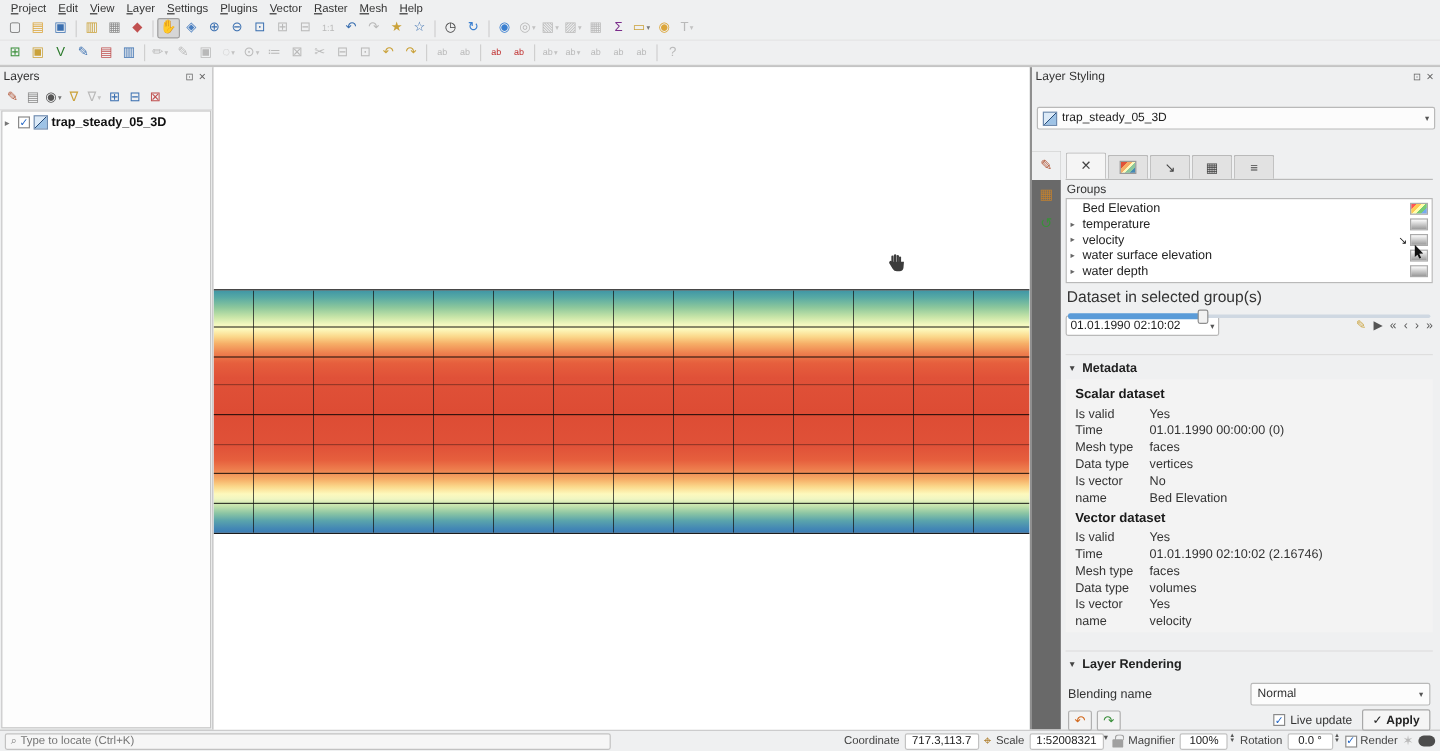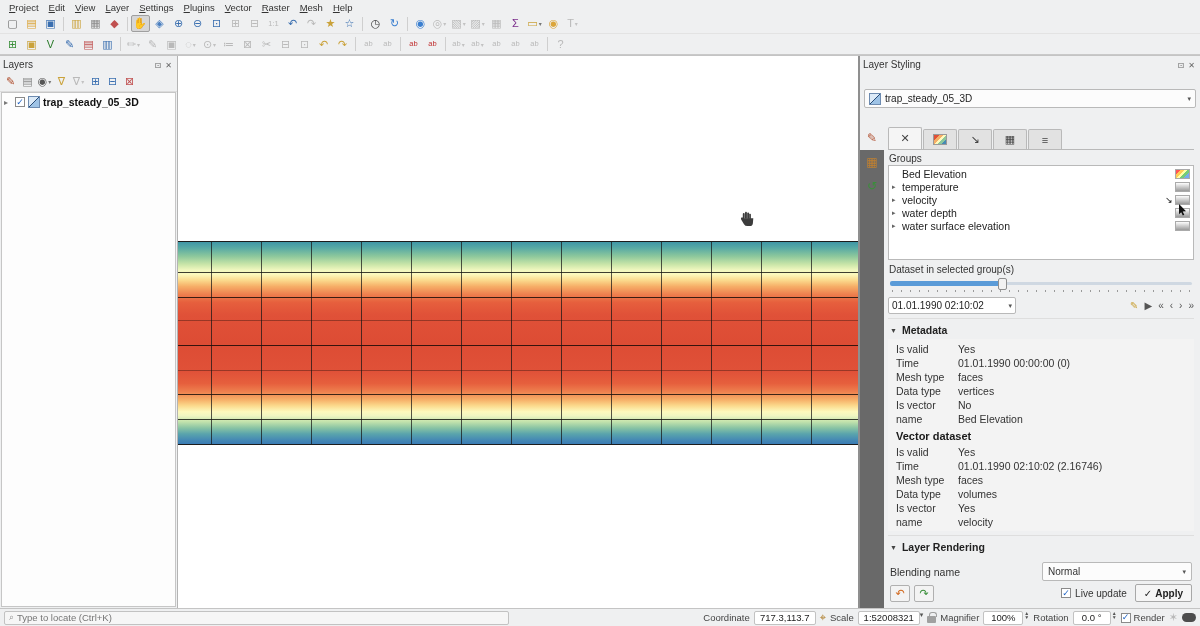--- a/index.html
+++ b/index.html
@@ -89,36 +89,36 @@
                   background:linear-gradient(135deg,#e05138 0 25%,#f6ae67 25% 45%,#fdf9bd 45% 60%,#8cc79c 60% 80%,#4589b4 80%); }
   .groups-label { font-size:10px; color:#333; padding:3px 0 1px 1px; }
   .groups-list { height:106px; background:#fff; border:1px solid #b9b9b9; padding:2px 1px; position:relative; }
   .grp-row { display:flex; align-items:center; height:12px; font-size:10.5px; padding:0 2px 0 2px; margin-bottom:1px; }
   .grp-exp { width:10px; font-size:7px; color:#666; }
   .grp-label { flex:1; color:#222; }
   .grad-btn { width:15px; height:10px; border:1px solid #aaa; background:linear-gradient(#fdfdfd,#9a9a9a); flex:none; }
   .grad-btn.rainbow { background:linear-gradient(135deg,#f55 0 20%,#fc5 20% 40%,#ffa 40% 55%,#7c7 55% 75%,#7ae 75%); }
   .vec-btn { width:12px; font-size:9px; color:#111; text-align:center; flex:none; }
   .pointer-cursor { position:absolute; right:6px; top:38px; }
-  .dataset-label { font-size:10px; color:#333; padding:4px 0 2px 1px; }
+  .dataset-label { font-size:13px; color:#333; padding:4px 0 2px 1px; }
   .time-slider { position:relative; height:12px; margin:1px 2px 0 2px; }
   .time-slider .track { position:absolute; top:4px; left:0; right:0; height:3px; background:#cfd8e2; border-radius:2px; }
   .time-slider .fill { position:absolute; top:3px; left:0; height:5px; background:#5a9bd8; border-radius:2px; }
   .time-slider .handle { position:absolute; top:0; width:9px; height:12px; background:#f2f2f2;
                          border:1px solid #8f8f8f; border-radius:2px; }
   .tick-row { height:4px; margin:1px 4px 2px 4px;
               background:repeating-linear-gradient(90deg,#9a9a9a 0 1px,transparent 1px 9px) 0 1px/100% 2px no-repeat; }
   .time-row { display:flex; align-items:center; gap:2px; margin-top:2px; }
   .time-combo { width:128px; height:17px; display:flex; align-items:center; background:#fff;
                 border:1px solid #b9b9b9; border-radius:2px; font-size:10px; padding:0 3px; }
   .time-combo .val { flex:1; }
   .time-btns { margin-left:auto; display:flex; align-items:center; gap:6px; }
   .time-btn { font-size:10px; color:#555; }
   .sec-header { display:flex; align-items:center; gap:5px; font-size:10.5px; font-weight:bold; color:#222;
-                padding:5px 0 3px 2px; border-top:1px solid #dedede; margin-top:4px; }
+                padding:5px 0 3px 2px; border-top:1px solid #dedede; margin-top:15px; }
   .sec-header .tri { font-size:7px; color:#444; }
   .meta-box { background:#f3f3f3; padding:3px 0 2px 8px; }
   .meta-title { font-weight:bold; font-size:11px; margin:4px 0 3px 0; color:#1a1a1a; }
   .meta-row { display:flex; font-size:10.5px; line-height:14px; color:#333; }
   .meta-row .k { width:62px; flex:none; }
   .blend-row { display:flex; align-items:center; margin:6px 2px 0 2px; font-size:10.5px; color:#333; }
   .blend-row .lbl { flex:1; }
   .select-box { width:150px; height:19px; display:flex; align-items:center; background:#fcfcfc;
                 border:1px solid #b9b9b9; border-radius:2px; padding:0 5px; font-size:10px; }
   .select-box .val { flex:1; }
@@ -482,26 +482,26 @@
                 <span class="grad-btn"></span>
               </div>
               <div class="grp-row">
                 <span class="grp-exp">▸</span>
                 <span class="grp-label">velocity</span>
                 <span class="vec-btn">↘</span>
                 <span class="grad-btn"></span>
               </div>
               <div class="grp-row">
                 <span class="grp-exp">▸</span>
-                <span class="grp-label">water depth</span>
+                <span class="grp-label">water surface elevation</span>
                 <span class="grad-btn"></span>
               </div>
               <div class="grp-row">
                 <span class="grp-exp">▸</span>
-                <span class="grp-label">water surface elevation</span>
+                <span class="grp-label">water depth</span>
                 <span class="grad-btn"></span>
               </div>
             </div>
 
           <div class="dataset-label">Dataset in selected group(s)</div>
           <div class="time-slider">
             <div class="track"></div>
             <div class="fill" id="slider-fill" style="width: 37%;"></div>
             <div class="handle" id="slider-handle" style="left: calc(37% - 4px);"></div>
           </div>
@@ -520,20 +520,21 @@
                 <span class="time-btn">»</span>
               </div>
           </div>
 
           <div class="sec-header">
             <span class="tri">▼</span>
             <span>Metadata</span>
           </div>
           <div class="meta-box" id="meta-box">
               <div>
+                <div class="meta-title">Scalar dataset</div>
                 <div class="meta-row">
                   <span class="k">Is valid</span>
                   <span class="v">Yes</span>
                 </div>
                 <div class="meta-row">
                   <span class="k">Time</span>
                   <span class="v">01.01.1990 00:00:00 (0)</span>
                 </div>
                 <div class="meta-row">
                   <span class="k">Mesh type</span>

